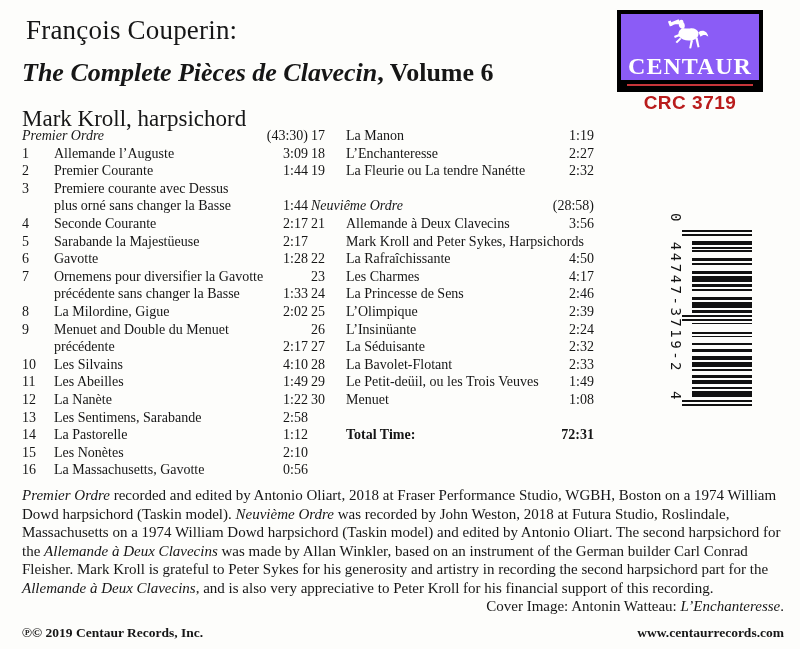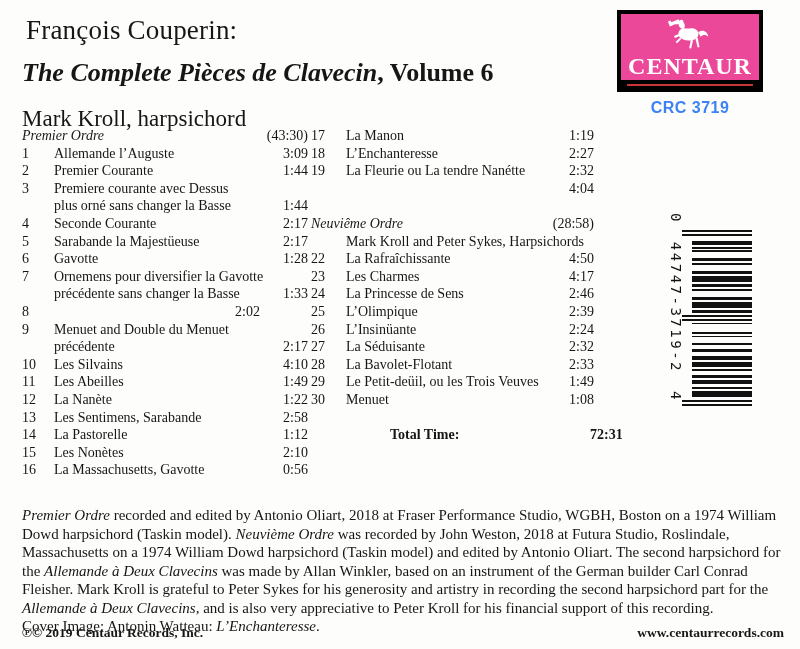--- a/index.html
+++ b/index.html
@@ -15,26 +15,26 @@
   
   .hdr { position:absolute; left:22px; top:10px; }
   .composer { font-size:27px; line-height:33px; font-weight:400; margin:4px; letter-spacing:.2px; }
   .album { font-size:26px; line-height:32px; margin-top:10px;font-weight:bold; }
   .album .it { font-style:italic; }
   .performer { font-size:23px; line-height:28px; margin-top:16px; }
 
   
   .logo-block { position:absolute; left:617px; top:10px; width:146px; }
   .logo { background:#000; padding:4px 4px 0 4px; }
-  .logo-red { position:relative; height:66px; background:#ec4899; display:flex; flex-direction:column; align-items:center; }
+  .logo-red { position:relative; height:66px; background:#8b5cf6; display:flex; flex-direction:column; align-items:center; }
   .logo-red svg { margin-top:3px; height:38px; width:96px; display:block; }
   .logo-word { color:#fff; font-family:"Liberation Serif", serif; font-weight:700; font-size:24px; line-height:24px; letter-spacing:1px; margin-top:-1px; }
   .logo-strip { position:relative; height:12px; background:#000; }
   .logo-strip .redline { position:absolute; top:4px; left:6px; right:6px; height:2px; background:#c8363a; }
-  .catalog { text-align:center; font-family:"Liberation Sans", sans-serif; font-weight:700; font-size:16px; letter-spacing:.5px; margin-top:7px; color:#3b82f6; }
+  .catalog { text-align:center; font-family:"Liberation Sans", sans-serif; font-weight:700; font-size:19px; letter-spacing:.5px; color:#b91c1c; }
 
   
   .barcode-bars { position:absolute; left:692px; top:230px; width:60px; height:176px; }
   .barcode-bars .bar { position:absolute; left:0; width:60px; background:#111; }
   .barcode-bars .bar.guard { left:-10px; width:70px; }
   .barcode-num {
     position:absolute; left:684px; top:213px; width:210px;
     transform-origin:0 0; transform:rotate(90deg);
     font-family:"DejaVu Sans Mono", monospace;
     font-size:14px; letter-spacing:2.5px; word-spacing:7px; color:#111; white-space:nowrap;
@@ -44,26 +44,26 @@
   .tracks { position:absolute; top:127px; font-size:14px; }
   .tracks-left  { left:22px;  width:286px; }
   .tracks-right { left:311px; width:283px; }
   .trow { display:grid; height:17.6px; line-height:17.6px; }
   .tracks-left  .trow { grid-template-columns:32px 1fr 48px; }
   .tracks-right .trow { grid-template-columns:35px 1fr 48px; }
   .trow .num { text-align:left; }
   .trow .title { white-space:nowrap; overflow:visible; }
   .trow .time { text-align:right; }
   .trow.section .title { font-style:italic; grid-column:1 / 3; }
-  .trow.total .title, .trow.total .time { font-weight:700;margin-left:44px; }
-
-  
-  .notes { position:absolute; left:22px; top:506px; width:762px; font-size:15px; line-height:18.5px; }
+  .trow.total .title, .trow.total .time { font-weight:700; }
+
+  
+  .notes { position:absolute; left:22px; top:486px; width:762px; font-size:15px; line-height:18.5px; }
   .notes .it { font-style:italic; }
-  .cover-line { margin-top:0; }
+  .cover-line { margin-top:0;text-align:right; }
 
   
   .footer { position:absolute; left:22px; right:16px; bottom:8px; display:flex; justify-content:space-between; font-size:13.5px; font-weight:600; }
 </style>
 </head>
 <body>
 
 <div class="page">
 
   <div class="hdr">
@@ -180,20 +180,21 @@
         <span class="title">Ornemens pour diversifier la Gavotte</span>
         <span class="time"></span>
       </div>
       <div class="trow cont">
         <span class="num"></span>
         <span class="title">précédente sans changer la Basse</span>
         <span class="time">1:33</span>
       </div>
       <div class="trow">
         <span class="num">8</span>
+        <span class="title">La Milordine, Gigue</span>
         <span class="time">2:02</span>
       </div>
       <div class="trow">
         <span class="num">9</span>
         <span class="title">Menuet and Double du Menuet</span>
         <span class="time"></span>
       </div>
       <div class="trow cont">
         <span class="num"></span>
         <span class="title">précédente</span>
@@ -244,33 +245,33 @@
       <div class="trow">
         <span class="num">18</span>
         <span class="title">L’Enchanteresse</span>
         <span class="time">2:27</span>
       </div>
       <div class="trow">
         <span class="num">19</span>
         <span class="title">La Fleurie ou La tendre Nanétte</span>
         <span class="time">2:32</span>
       </div>
-      <div class="trow cont">
-        <span class="num"></span>
-        <span class="title"></span>
-        <span class="time">4:04</span>
-      </div>
       <div class="trow blank">
         <span class="num"></span>
         <span class="title"></span>
         <span class="time"></span>
       </div>
       <div class="trow section">
         <span class="title">Neuviême Ordre</span>
         <span class="time">(28:58)</span>
+      </div>
+      <div class="trow">
+        <span class="num">21</span>
+        <span class="title">Allemande à Deux Clavecins</span>
+        <span class="time">3:56</span>
       </div>
       <div class="trow cont">
         <span class="num"></span>
         <span class="title">Mark Kroll and Peter Sykes, Harpsichords</span>
         <span class="time"></span>
       </div>
       <div class="trow">
         <span class="num">22</span>
         <span class="title">La Rafraîchissante</span>
         <span class="time">4:50</span>

